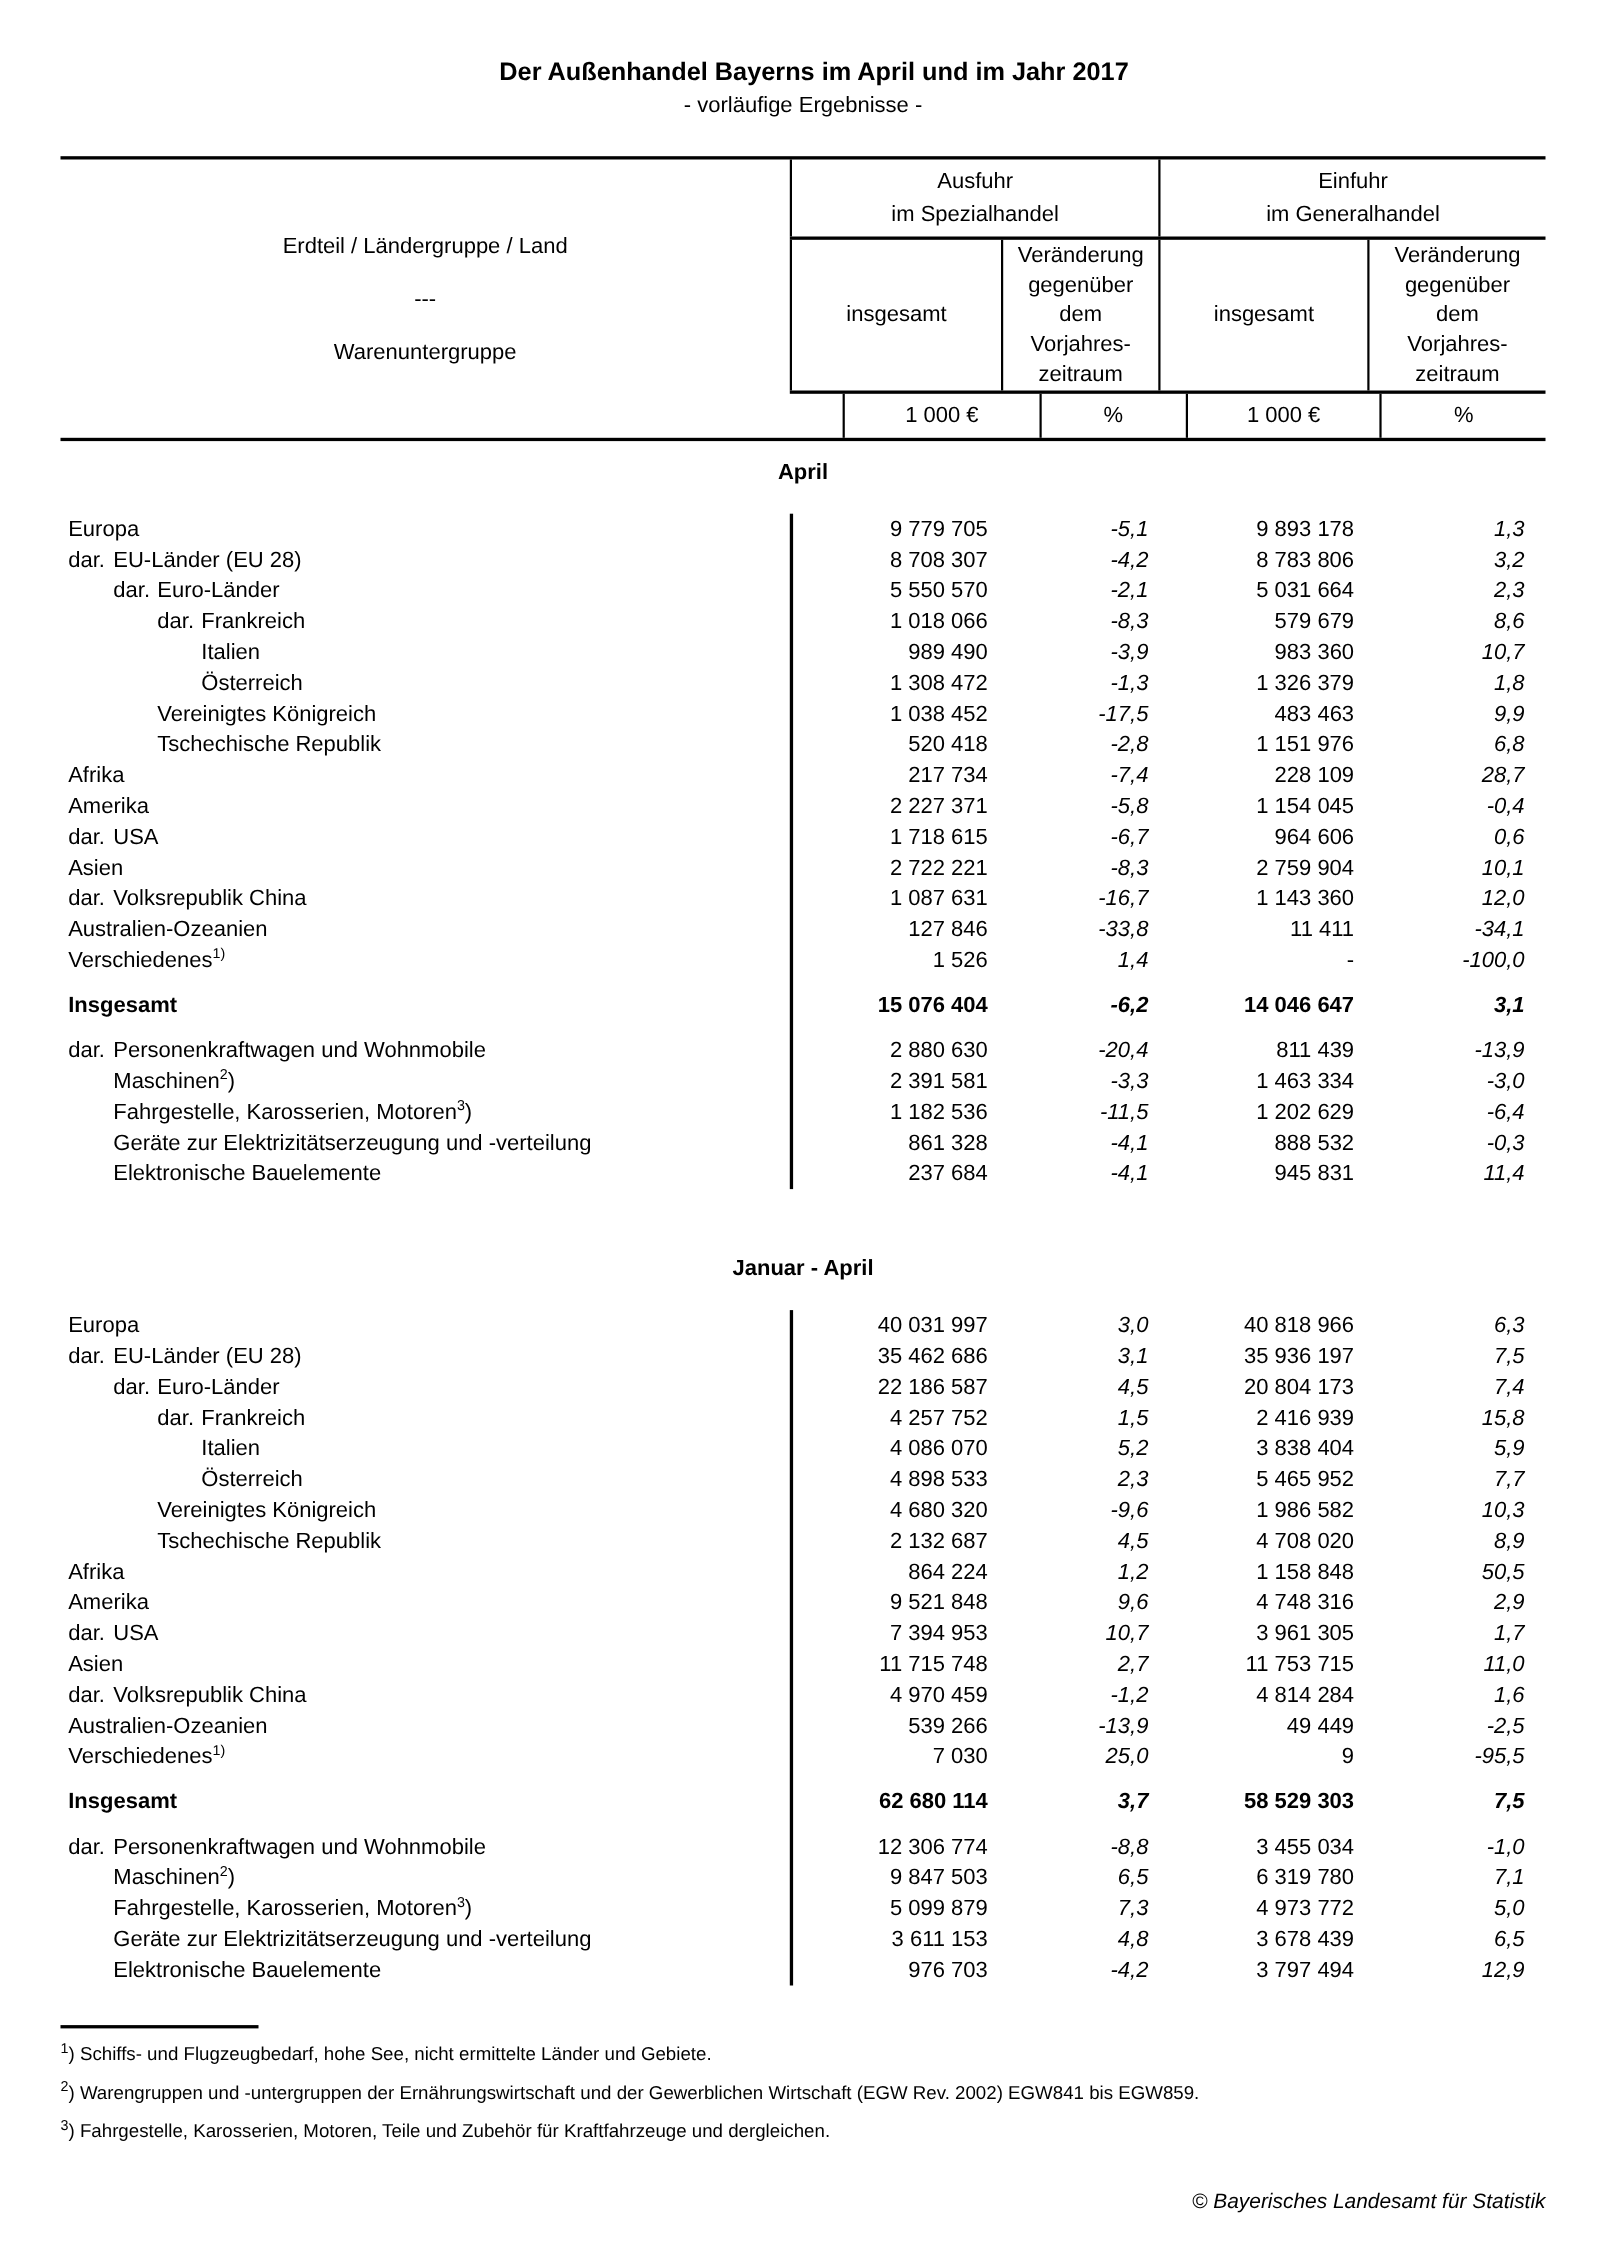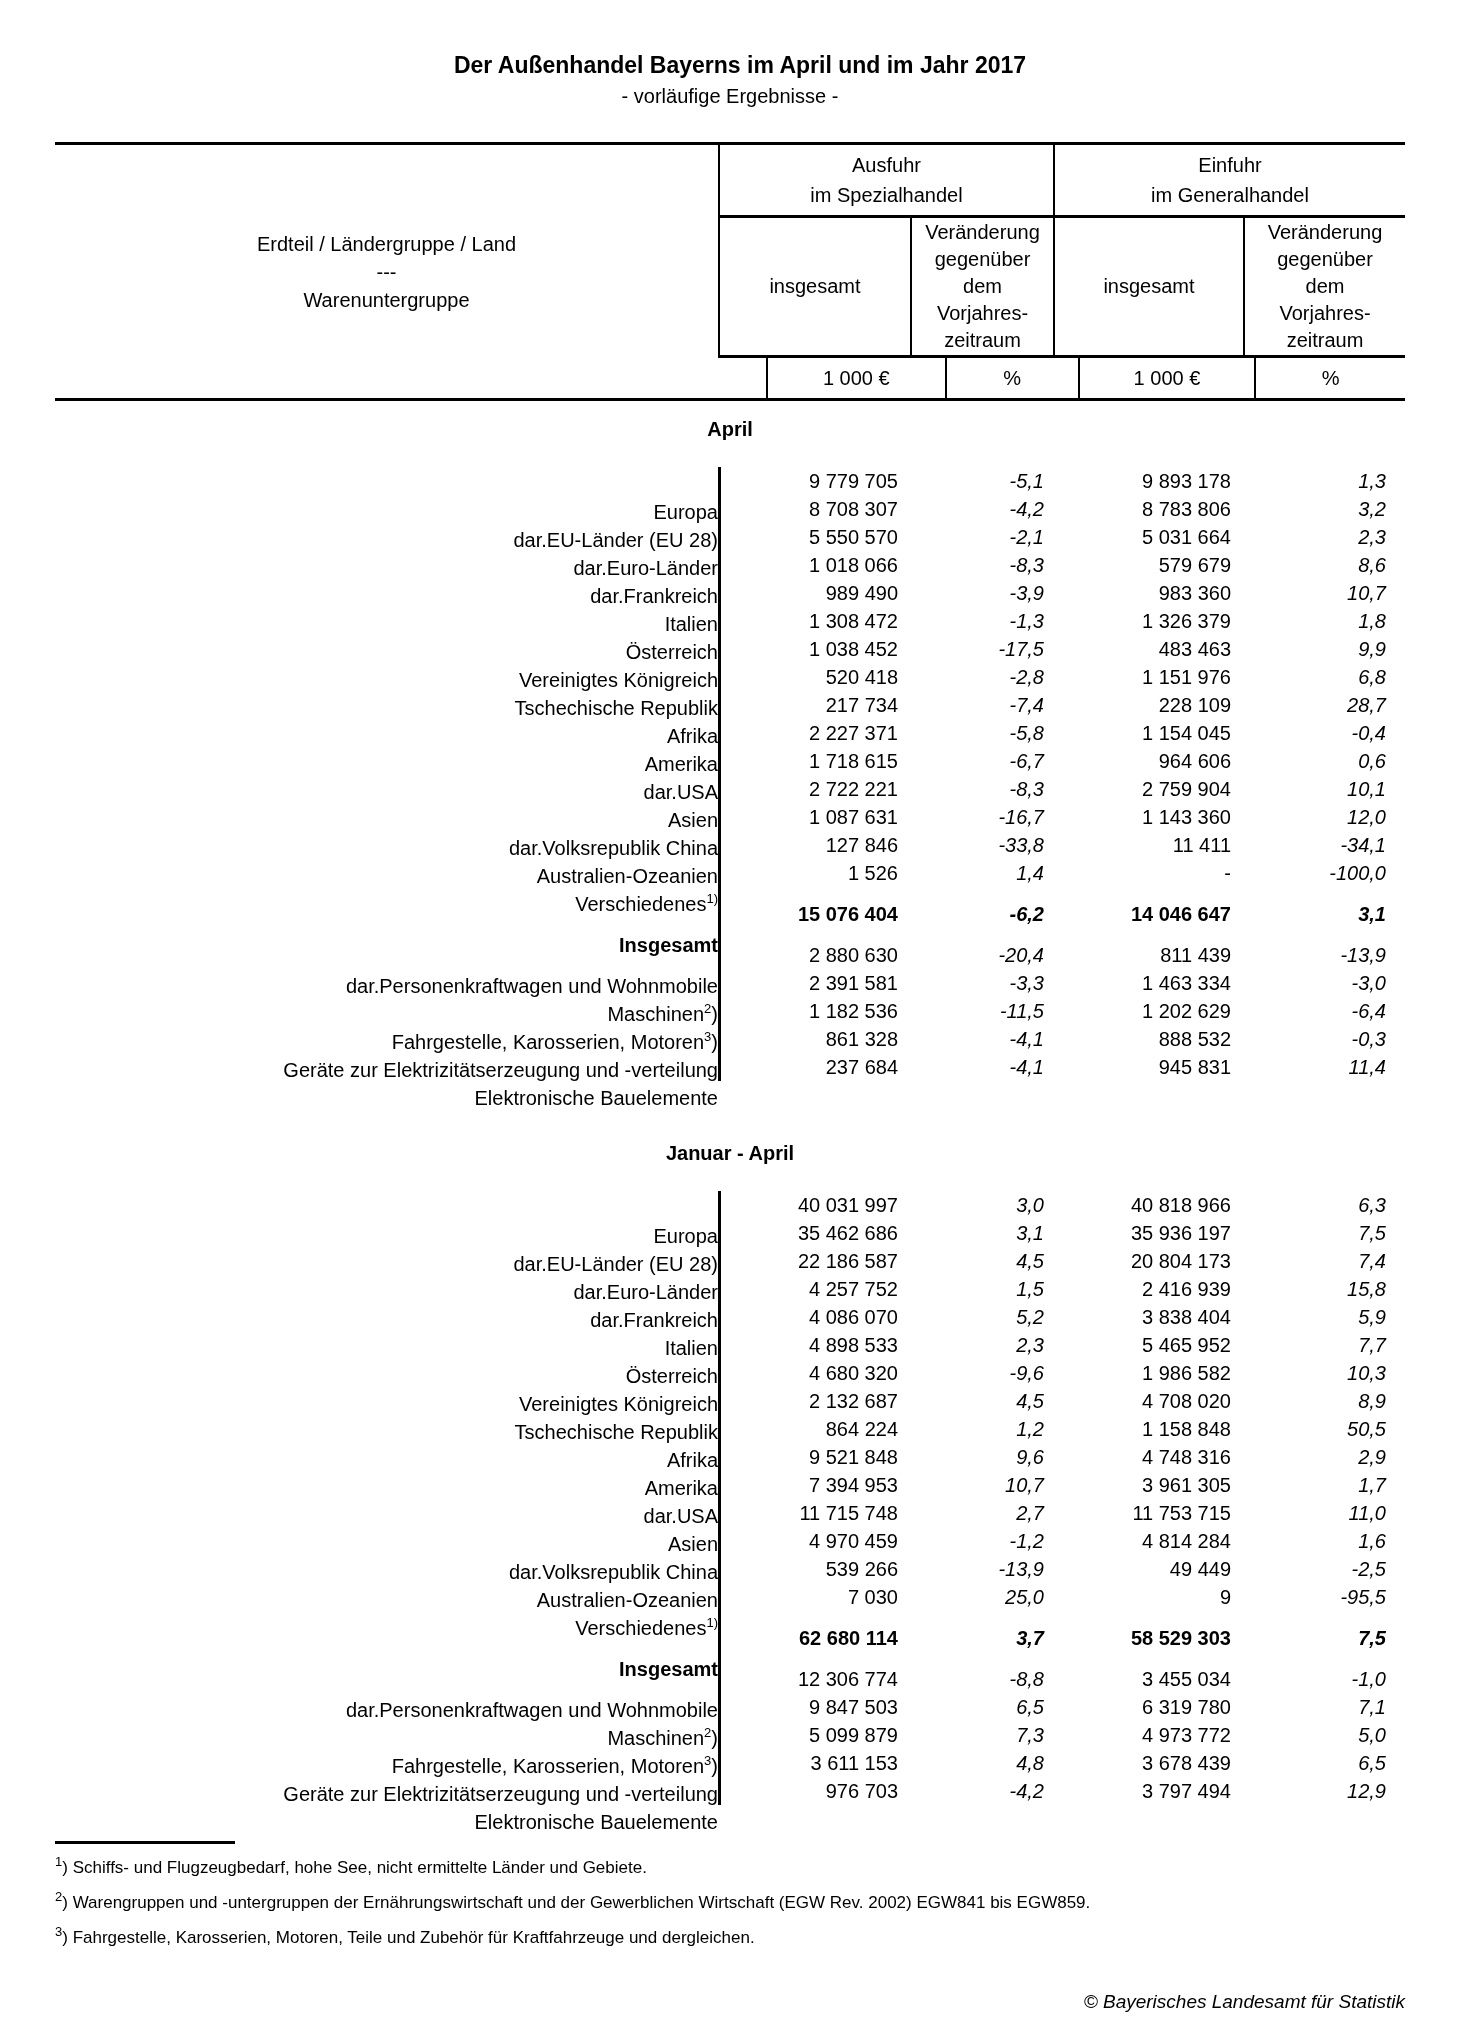--- a/index.html
+++ b/index.html
@@ -19,21 +19,21 @@
   .thead{
     margin:33px 55px 0 55px;
     border-top:3px solid #000;
     border-bottom:3px solid #000;
     display:flex;
     font-size:20px;
   }
   .th-left{
     width:663px;
     display:flex;flex-direction:column;justify-content:center;
-    text-align:center;line-height:28px;
+    text-align:center;line-height:28px;gap:20px;
   }
   .th-right{width:687px;}
   .th-groups{display:flex;height:70px;border-bottom:3px solid #000;}
   .th-group{
     display:flex;flex-direction:column;justify-content:center;
     text-align:center;line-height:30px;border-left:2px solid #000;
     box-sizing:border-box;
   }
   .th-group.g1{width:335px;}
   .th-group.g2{width:352px;}
@@ -61,21 +61,21 @@
     text-align:center;font-weight:bold;font-size:20px;
     height:28px;line-height:28px;margin-top:14px;
   }
   .section + .section .section-heading{margin-top:58px;}
   .section-body{position:relative;margin-top:24px;}
   .section-body::before{
     content:"";position:absolute;left:663px;top:0;bottom:0;width:3px;background:#000;
   }
   .row{display:grid;grid-template-columns:663px 192px 143px 190px 162px;height:28px;line-height:28px;}
   .cell{box-sizing:border-box;white-space:nowrap;overflow:visible;}
-  .clab{text-align:right;margin-top:31px;}
+  .clab{text-align:left;}
   .c1,.c2,.c3,.c4{text-align:right;}
   .c1{padding-right:12px;}
   .c2{padding-right:9px;font-style:italic;}
   .c3{padding-right:12px;}
   .c4{padding-right:19px;font-style:italic;}
   .dar{display:inline-block;}
   .rows-total{margin-top:13px;}
   .rows-total .cell{font-weight:bold;}
   .rows-products{margin-top:13px;}
   sup{font-size:13px;line-height:0;}

